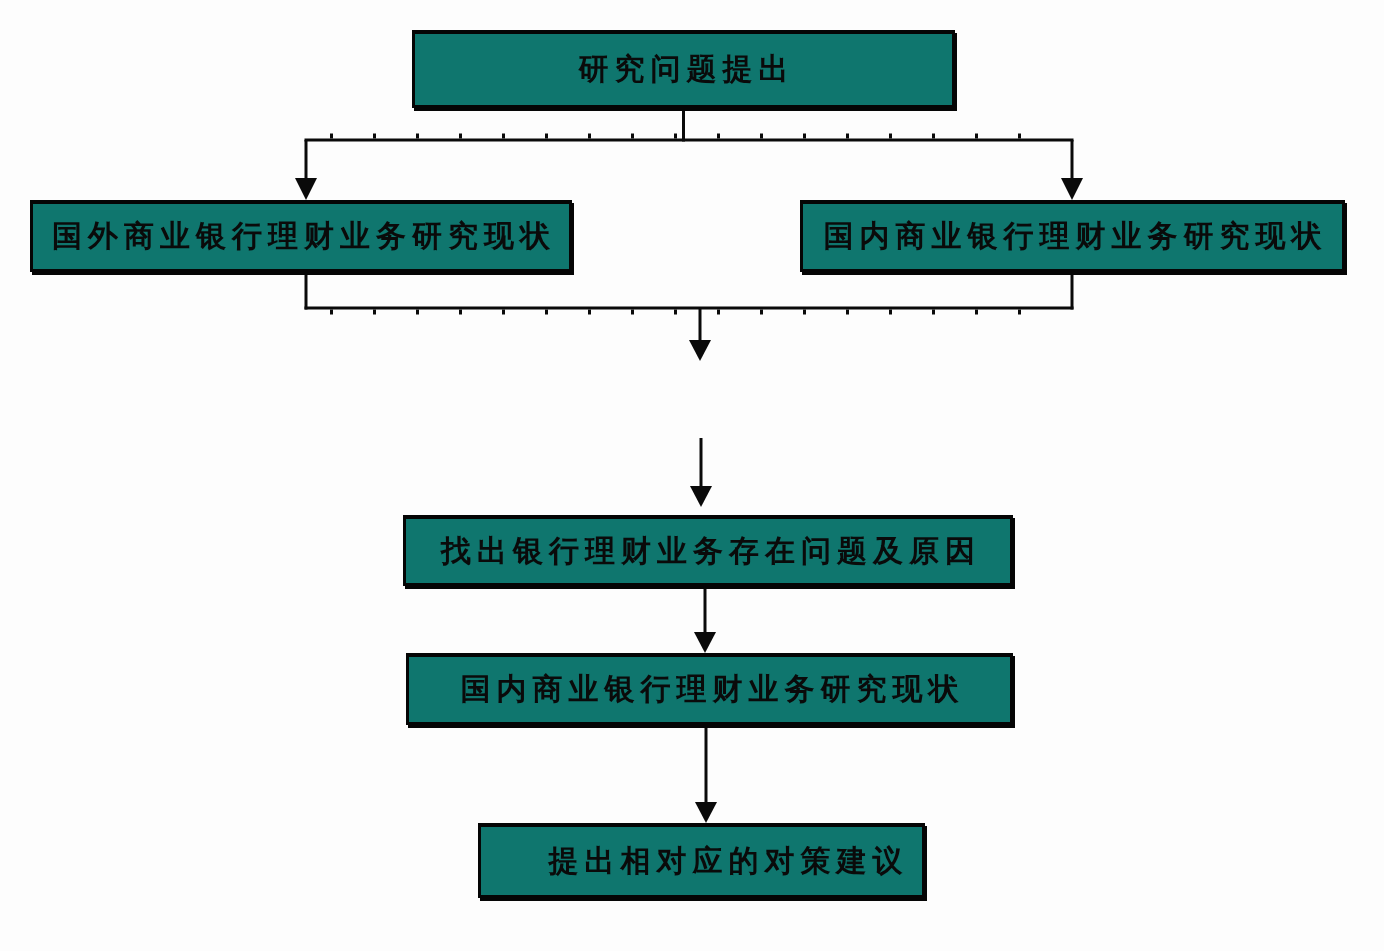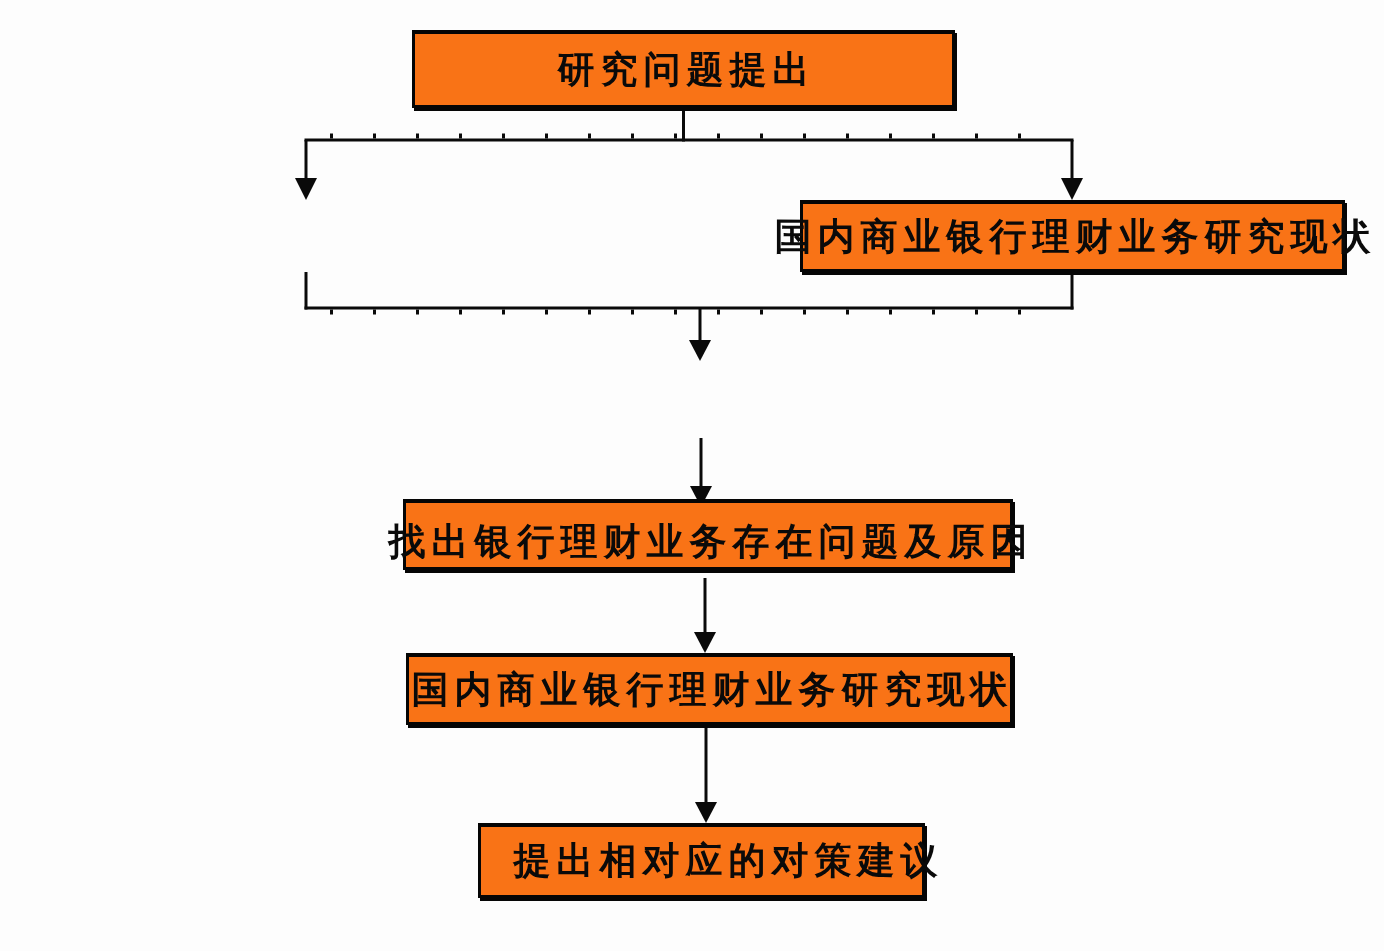--- a/index.html
+++ b/index.html
@@ -15,40 +15,40 @@
     position: absolute;
     left: 0; top: 0;
     width: 1384px; height: 951px;
   }
   .edge-line { stroke: #0a0a0a; stroke-width: 3; fill: none; }
   .edge-tick { stroke: #0a0a0a; stroke-width: 5; fill: none; stroke-dasharray: 3 40; }
   .arrowhead { fill: #0a0a0a; stroke: none; }
   .node {
     position: absolute;
     box-sizing: border-box;
-    background: #f97316;
+    background: #0f766e;
     border: 3px solid #050505;
     border-top-width: 4px;
     box-shadow: 2px 3px 0 #050505;
     display: flex;
     align-items: center;
     justify-content: center;
     font-family: Liberation Sans, sans-serif;
-    font-size: 37px;
+    font-size: 30px;
     font-weight: 600;
     color: #0a0a0a;
     letter-spacing: 6px;
     text-indent: 6px;
     white-space: nowrap;
   }
   .n1 { left: 412px; top: 30px;  width: 543px; height: 78px; }
   .n2 { left: 30px;  top: 200px; width: 542px; height: 72px; }
   .n3 { left: 800px; top: 200px; width: 545px; height: 72px; }
   .n4 { left: 467px; top: 362px; width: 468px; height: 76px; }
-  .n5 { left: 403px; top: 499px; width: 610px; height: 71px; align-items: flex-end; }
+  .n5 { left: 403px; top: 515px; width: 610px; height: 71px; }
   .n6 { left: 406px; top: 653px; width: 607px; height: 72px; }
   .n7 { left: 478px; top: 823px; width: 447px; height: 75px; padding-left: 48px; }
 </style>
 </head>
 <body>
 
 <div class="stage">
 
   <svg class="connectors" viewBox="0 0 1384 951" xmlns="http://www.w3.org/2000/svg">
 
@@ -74,20 +74,23 @@
     <polygon class="arrowhead" points="694,632 716,632 705,653"></polygon>
 
     <line class="edge-line" x1="706" y1="725" x2="706" y2="805"></line>
     <polygon class="arrowhead" points="695,802 717,802 706,823"></polygon>
   </svg>
 
   <div class="node n1">
     <span>研究问题提出</span>
   </div>
 
+  <div class="node n2">
+    <span>国外商业银行理财业务研究现状</span>
+  </div>
 
   <div class="node n3">
     <span>国内商业银行理财业务研究现状</span>
   </div>
 
 
   <div class="node n5">
     <span>找出银行理财业务存在问题及原因</span>
   </div>
 

